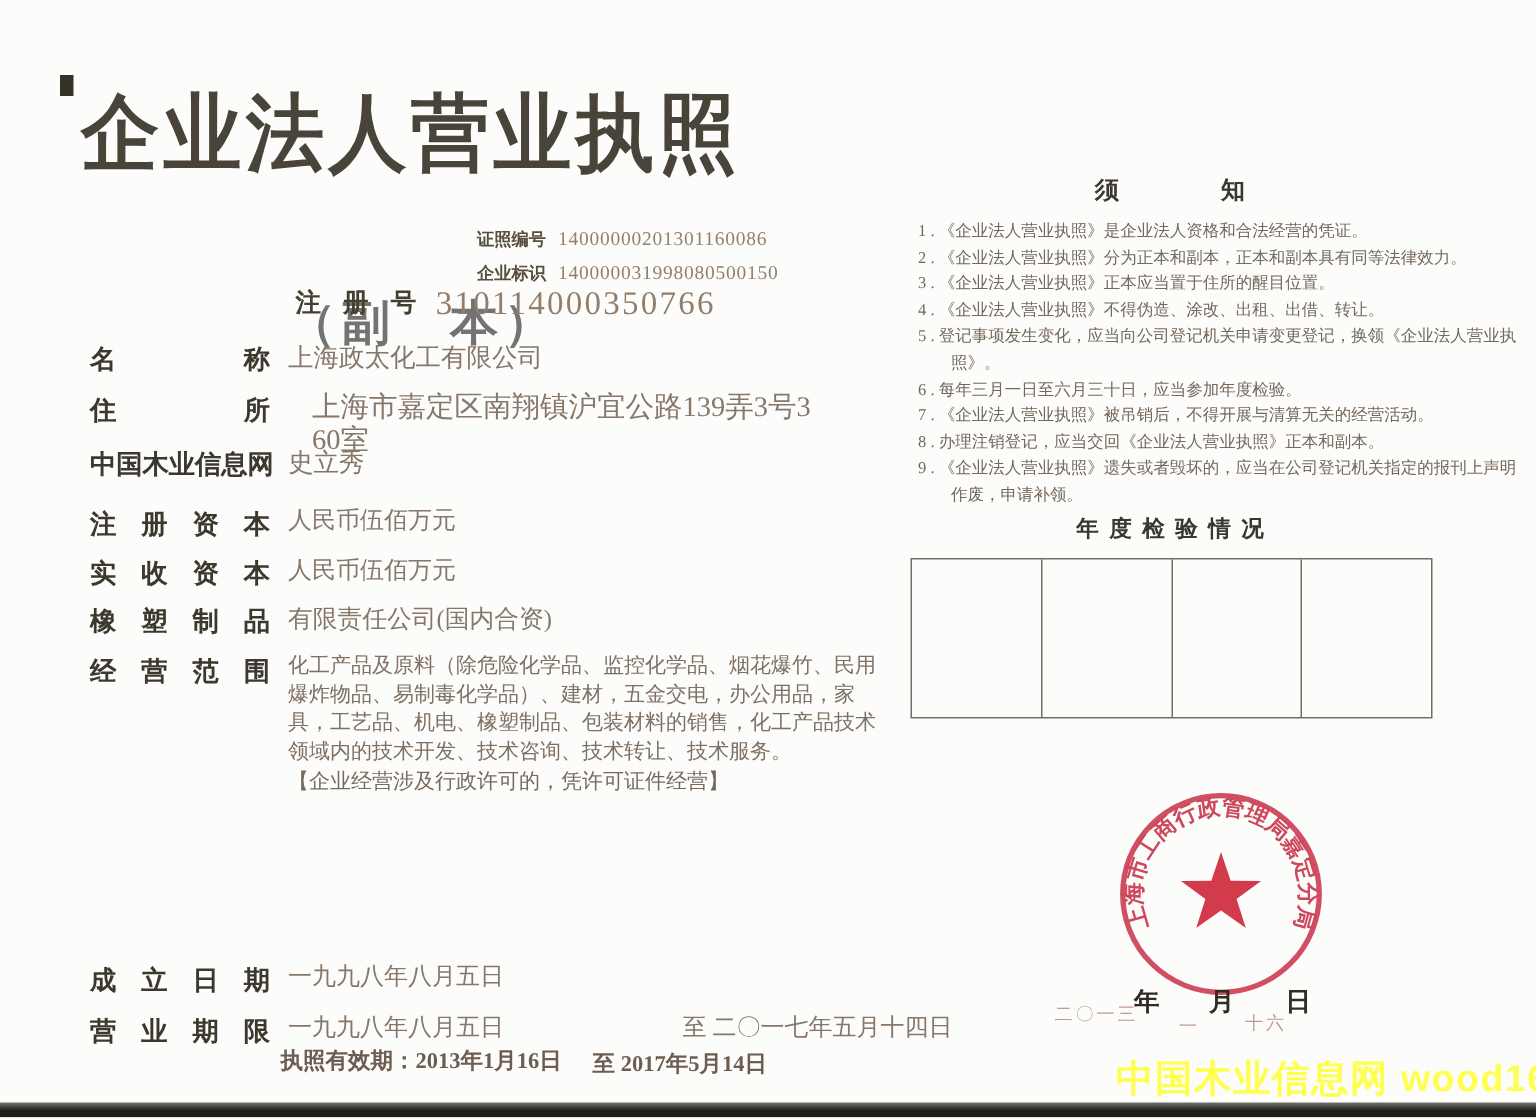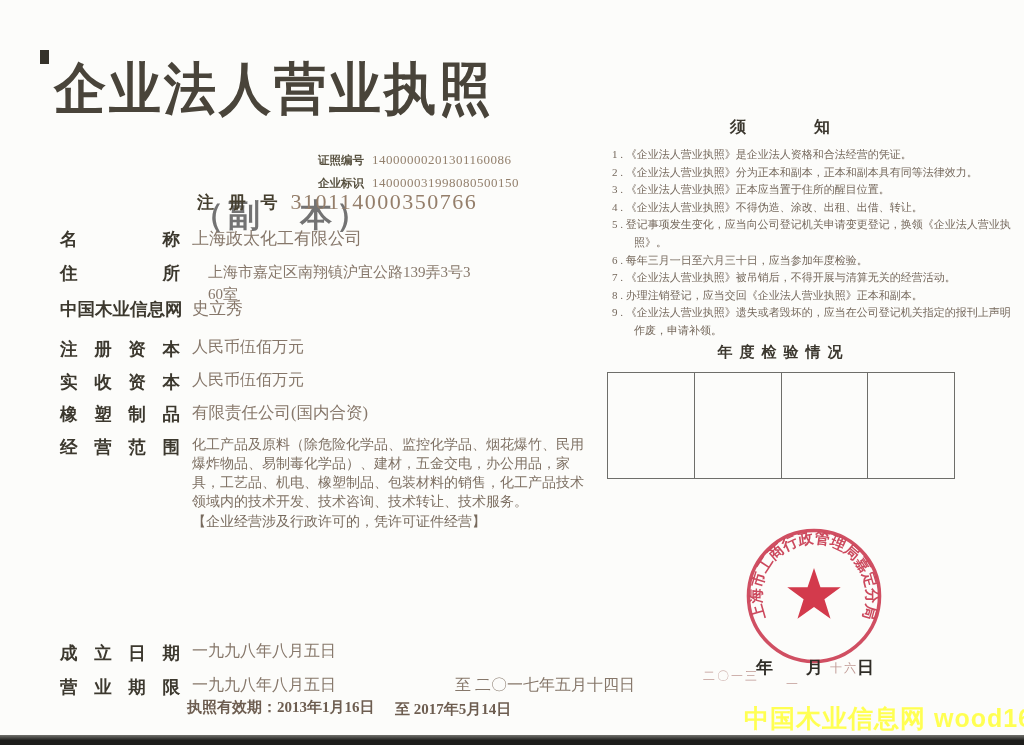--- a/index.html
+++ b/index.html
@@ -39,21 +39,21 @@
   .flabel{
     display:inline-block;width:120px;
     font-family:"Liberation Sans", sans-serif;font-weight:700;
     font-size:17.5px;color:#3c382e;
     text-align:justify;text-align-last:justify;
     vertical-align:top;
   }
   .fvalue{
     display:inline-block;margin-left:8px;color:#86776a;font-size:17px;vertical-align:top;
   }
-  .fvalue.small{font-size:15px;margin-left:24px;}
+  .fvalue.small{font-size:19px;margin-left:24px;}
   .addr{line-height:22px;white-space:normal;width:370px;}
   .scope{white-space:normal;width:402px;font-size:14px;line-height:19px;color:#7e7063;}
   .scope .note{display:block;margin-top:1px;color:#776a5d;}
 
   
   .notice-title{
     position:absolute;left:610px;top:117px;width:340px;text-align:center;
     font-family:"Liberation Sans", sans-serif;font-weight:700;font-size:16px;
     color:#3b372e;letter-spacing:26px;text-indent:26px;
   }
@@ -184,21 +184,21 @@
       <textPath href="#stamp-arc" startOffset="50%">上海市工商行政管理局嘉定分局</textPath>
     </text>
     <polygon fill="#d02c3f" points="75,48 81.2,66.5 100.7,66.7 85,78.2 90.9,96.8 75,85.5 59.1,96.8 65,78.2 49.3,66.7 68.8,66.5"></polygon>
   </svg>
 
   <div class="date-line">
     <span class="hw" style="left:703px;top:16px;">二〇一三</span>
     <span class="dl" style="left:756px;top:4px;">年</span>
     <span class="hw" style="left:786px;top:24px;">一</span>
     <span class="dl" style="left:806px;top:4px;">月</span>
-    <span class="hw" style="left:830px;top:8px;">十六</span>
+    <span class="hw" style="left:830px;top:22px;">十六</span>
     <span class="dl" style="left:857px;top:4px;">日</span>
   </div>
 
   <div class="frow" style="top:641px;">
     <span class="flabel">成立日期</span>
     <span class="fvalue" style="font-size:16px;">一九九八年八月五日</span>
   </div>
 
   <div class="frow" style="top:675px;width:620px;">
     <span class="flabel">营业期限</span>

